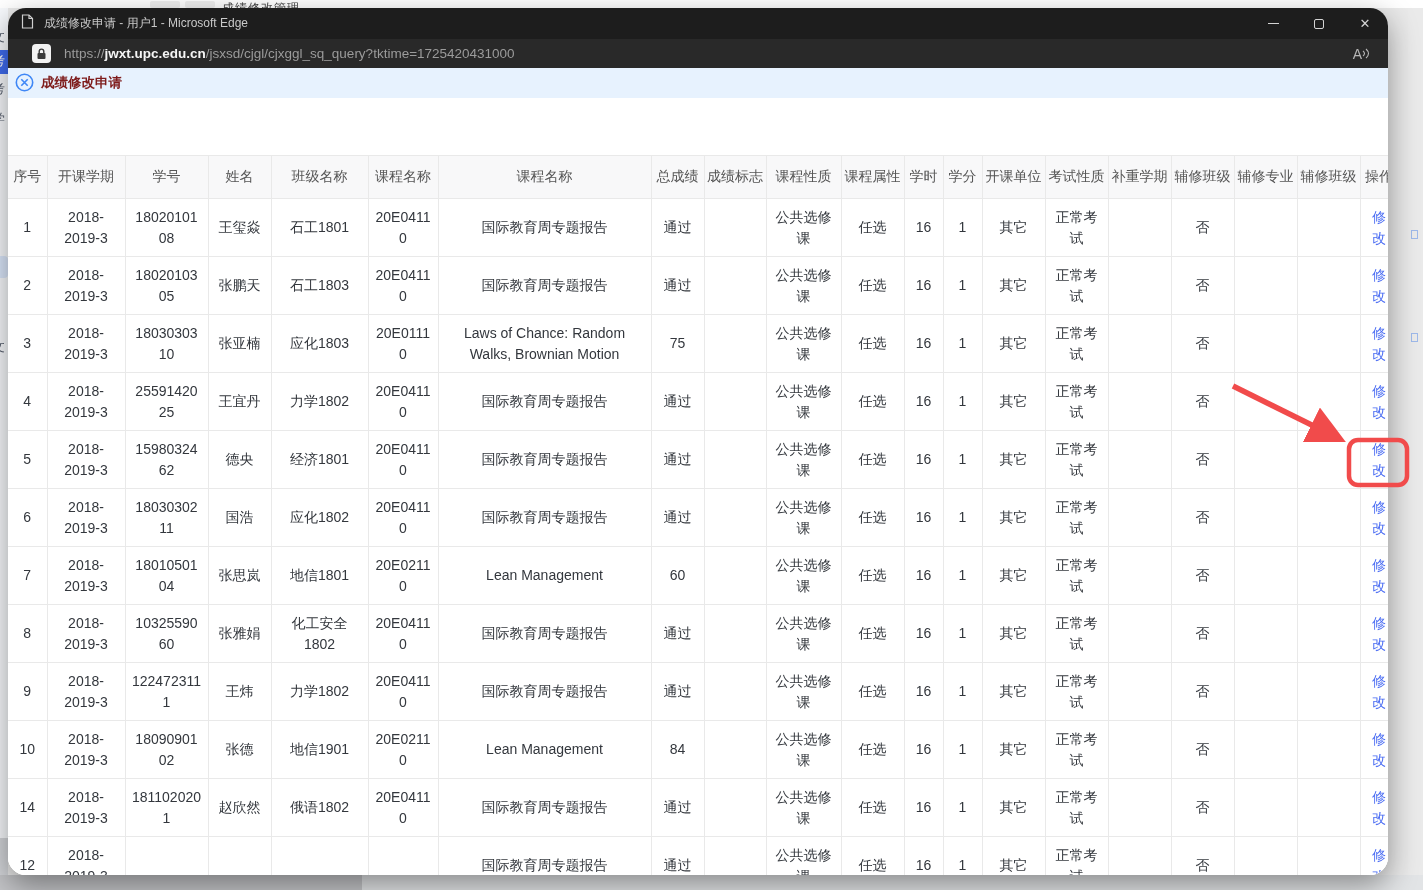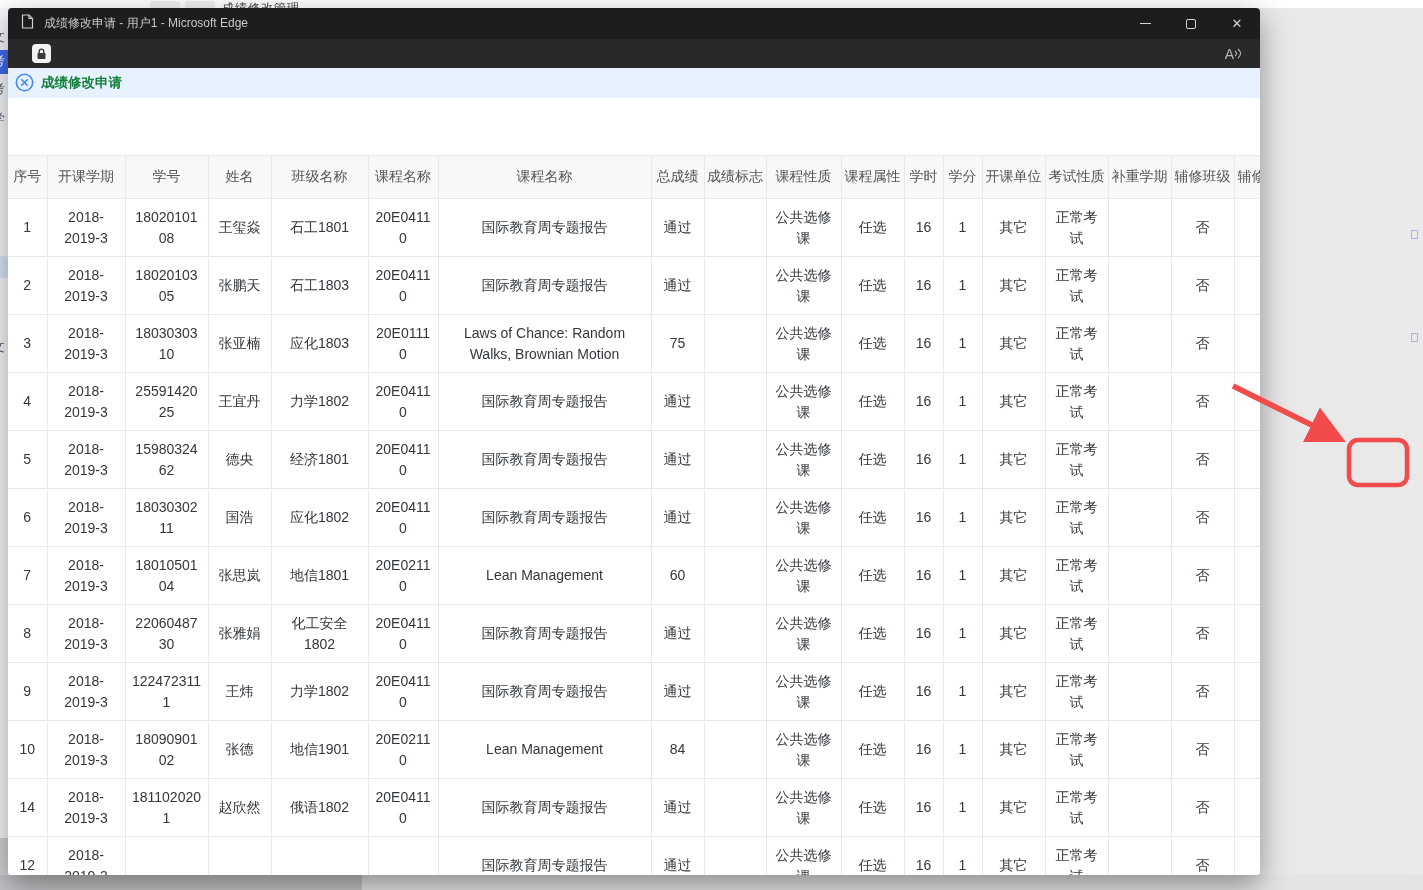--- a/index.html
+++ b/index.html
@@ -17,22 +17,22 @@
   .bg-left-item.active { background:#3f6cf0; }
   .bg-left-item.active span { color:#fff; }
   .bg-left-pill { position:absolute; left:0; top:248px; width:8px; height:22px; background:#dbe7fb; border-radius:0 4px 4px 0; }
   .bg-left-bottom { position:absolute; left:0; top:830px; width:8px; height:52px; background:#d2d4d8; }
   .bg-bottom-left { position:absolute; left:0; top:875px; width:362px; height:15px; background:#c3c4c7; z-index:1; }
   .bg-bottom-right { position:absolute; left:362px; top:875px; width:1061px; height:15px; background:#e2e4e6; z-index:1; }
   .bg-right-strip { position:absolute; left:1408px; top:8px; width:15px; height:867px; background:#eaeaea; z-index:1; overflow:hidden; }
   .bg-right-mark { position:absolute; left:3px; width:7px; height:9px; border:1px solid #7da4ea; opacity:.7; }
 
   
-  #edge-window { position:absolute; left:8px; top:8px; width:1252px; height:867px;
-    border-radius:4px; overflow:hidden; background:#fff; z-index:2;
+  #edge-window { position:absolute; left:8px; top:8px; width:1380px; height:867px;
+    border-radius:18px; overflow:hidden; background:#fff; z-index:2;
     box-shadow:0 10px 30px rgba(0,0,0,.4); }
   .titlebar { position:absolute; left:0; top:0; width:100%; height:31px; background:#1d1d1d;
     display:flex; align-items:center; color:#c9c9c9; }
   .doc-icon { margin-left:13px; flex:0 0 auto; }
   .tab-title { margin-left:10px; font-size:12px; color:#c9c9c9; white-space:nowrap; }
   .win-controls { margin-left:auto; display:flex; height:100%; }
   .win-btn { width:46px; height:100%; display:flex; align-items:center; justify-content:center; color:#d4d4d4; }
   .min-glyph { width:11px; height:1px; background:#d4d4d4; display:block; }
   .max-glyph { width:10px; height:10px; border:1px solid #d4d4d4; border-radius:2px; display:block; }
   .close-glyph { font-size:13px; line-height:1; color:#d4d4d4; }
@@ -43,21 +43,21 @@
     display:flex; align-items:center; justify-content:center; flex:0 0 auto; }
   .url-text { margin-left:13px; font-size:13.5px; color:#9b9b9b; white-space:nowrap; }
   .url-text .domain { color:#f5f5f5; font-weight:700; }
   .read-aloud { margin-left:auto; margin-right:18px; display:flex; align-items:flex-start; color:#b5b5b5; }
   .read-aloud .ra-a { font-size:14px; line-height:14px; }
 
   
   .page { position:absolute; left:0; top:60px; width:1400px; height:807px; background:#fff; overflow:hidden; }
   .page-header { position:absolute; left:0; top:0; width:100%; height:30px; background:#e7f2fe; }
   .close-circle { position:absolute; left:7px; top:5px; width:19px; height:19px; }
-  .page-title { position:absolute; left:33px; top:0; line-height:30px; font-size:13.5px; font-weight:700; color:#15803d; }
+  .page-title { position:absolute; left:33px; top:0; line-height:30px; font-size:13.5px; font-weight:700; color:#7f1d1d; }
 
   .filter-label { position:absolute; top:116px; font-size:14px; color:#333; line-height:18px; }
   .filter-select { position:absolute; left:82px; top:107px; width:188px; height:34px;
     border:1px solid #d4d7de; border-radius:2px; background:#fff; display:flex; align-items:center; }
   .filter-select .sel-text { margin-left:12px; font-size:14px; font-weight:700; color:#333; }
   .filter-select .chev { margin-left:auto; margin-right:10px; }
   .filter-input { position:absolute; top:107px; height:34px; border:1px solid #d4d7de; border-radius:2px;
     font-size:14px; color:#333; padding:0 10px; outline:none; background:#fff; }
   #f-label-0 { left:25px; } 
   #f-label-1 { left:294px; } #f-input-1 { left:360px; width:193px; }
@@ -142,20 +142,21 @@
       </div>
     </div>
 
     <div class="urlbar">
       <span class="lock-badge">
         <svg width="11" height="12" viewBox="0 0 11 12">
           <rect x="1.5" y="5" width="8" height="6" rx="1" fill="#3a3a3a"></rect>
           <path d="M3.2 5 V3.4 a2.3 2.3 0 0 1 4.6 0 V5" stroke="#3a3a3a" stroke-width="1.4" fill="none"></path>
         </svg>
       </span>
+      <span class="url-text"><span>https://</span><span class="domain">jwxt.upc.edu.cn</span><span>/jsxsd/cjgl/cjxggl_sq_query?tktime=1725420431000</span></span>
       <span class="read-aloud">
         <span class="ra-a">A</span>
         <svg width="8" height="13" viewBox="0 0 8 13">
           <path d="M1 4 q3 2.5 0 5" stroke="#b5b5b5" stroke-width="1.1" fill="none"></path>
           <path d="M4 2 q5 4.5 0 9" stroke="#b5b5b5" stroke-width="1.1" fill="none"></path>
         </svg>
       </span>
     </div>
 
     <div class="page">
@@ -390,21 +391,21 @@
               <td>正常考试</td>
               <td></td>
               <td>否</td>
               <td></td>
               <td></td>
               <td><a href="javascript:void(0)" class="action-link">修改</a></td>
             </tr>
             <tr>
               <td>8</td>
               <td>2018-2019-3</td>
-              <td>2206048730</td>
+              <td>1032559060</td>
               <td>张雅娟</td>
               <td>化工安全1802</td>
               <td>20E04110</td>
               <td>国际教育周专题报告</td>
               <td>通过</td>
               <td></td>
               <td>公共选修课</td>
               <td>任选</td>
               <td>16</td>
               <td>1</td>

